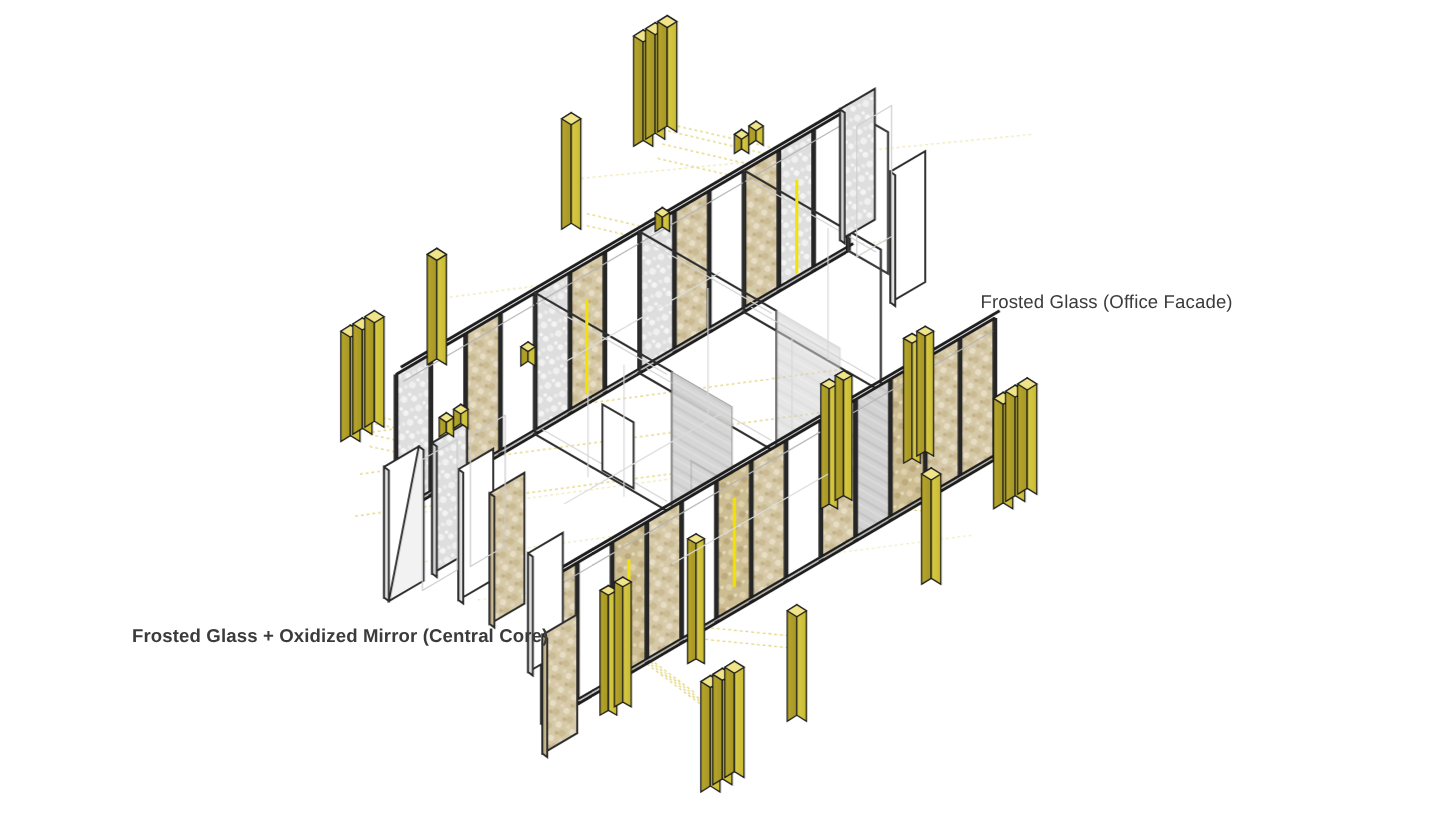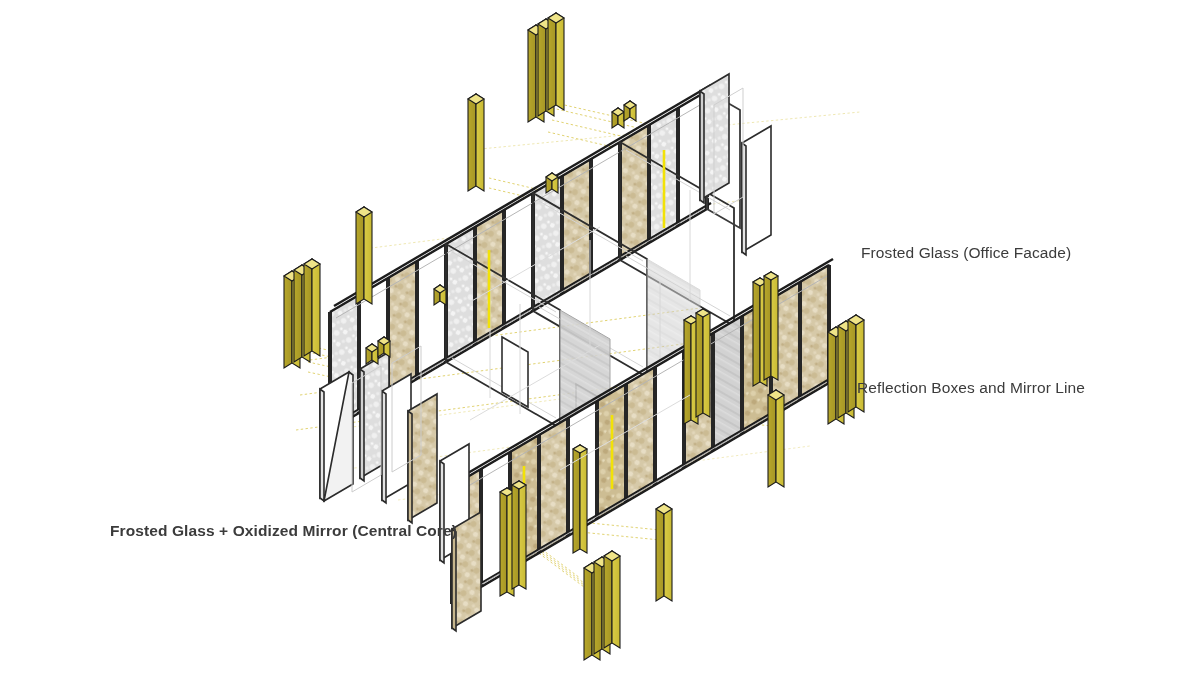--- a/index.html
+++ b/index.html
@@ -12,21 +12,21 @@
   svg#dwg{position:absolute;left:0;top:0;width:1200px;height:684px;display:block;}
   .lbl{
     position:absolute;
     color:#3b3b3b;
     font-size:15.5px;
     font-family:"Liberation Sans","DejaVu Sans",sans-serif;
     letter-spacing:.1px;
     white-space:nowrap;
     line-height:1;
   }
-  #lbl-office{left:817px;top:245px;margin-left:44px;}
+  #lbl-office{left:817px;top:245px;}
   #lbl-reflect{left:857px;top:380px;}
   #lbl-core{left:110px;top:523px;font-weight:bold;}
 </style>
 </head>
 <body>
 
 <div id="stage">
 
   <svg id="dwg" viewBox="0 0 1200 684">
     <defs>
@@ -443,17 +443,16 @@
 
     <g stroke="#dcdcdc" stroke-width="1" fill="none">
       <path d="M470 420 L600 345"></path>
       <path d="M470 302 L600 227"></path>
       <path d="M560 470 L690 395"></path>
     </g>
   </svg>
 
   <div class="lbl" id="lbl-office">Frosted Glass (Office Facade)</div>
 
-  <div class="lbl" id="lbl-reflect">Reflection Boxes and Mirror Line</div>
 
   <div class="lbl" id="lbl-core">Frosted Glass + Oxidized Mirror (Central Core)</div>
 
 </div>
 
 </body></html>

